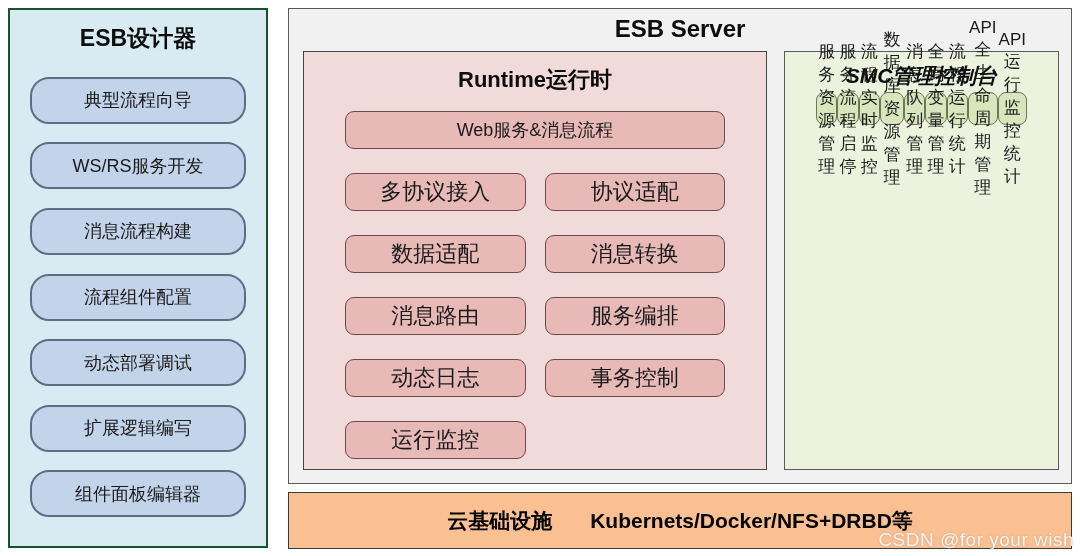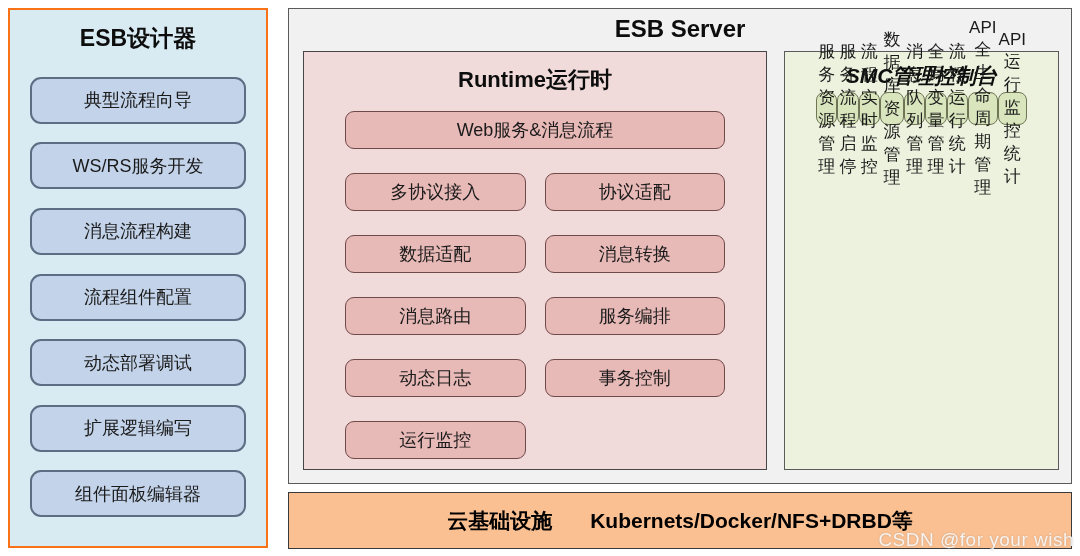--- a/index.html
+++ b/index.html
@@ -5,38 +5,38 @@
   * { margin:0; padding:0; box-sizing:border-box; }
   body { background:#ffffff; font-family:"Liberation Sans", sans-serif; }
   .canvas {
     position:relative; width:1080px; height:556px; background:#ffffff;
     overflow:hidden; color:#111;
   }
 
   
   .designer-panel {
     position:absolute; left:8px; top:8px; width:260px; height:540px;
-    background:#d8eaf2; border:2px solid #f97316;
+    background:#d8eaf2; border:2px solid #14532d;
     display:flex; flex-direction:column;
   }
   .panel-title {
     text-align:center; font-weight:bold; color:#0d0d0d;
   }
   .designer-panel .panel-title { font-size:23px; padding:13px 0 2px; }
   .designer-items {
     flex:1; display:flex; flex-direction:column;
     justify-content:space-evenly; padding:2px 20px 10px;
   }
   .pill {
     display:flex; align-items:center; justify-content:center;
     color:#1a1a1a; text-align:center;
   }
   .designer-btn {
     height:47px; background:#c3d3e9; border:2px solid #5b6e84;
-    border-radius:11px; font-size:18px;
+    border-radius:19px; font-size:18px;
   }
 
   
   .server-panel {
     position:absolute; left:288px; top:8px; width:784px; height:476px;
     background:#f1f1f1; border:1.5px solid #5a5a5a;
   }
   .server-panel > .panel-title { font-size:24px; padding-top:6px; }
 
   .runtime-panel {
@@ -47,21 +47,21 @@
   .rt-wide {
     height:38px; margin:16px 41px 0; background:#e7b9b7;
     border:1.5px solid #6e4a48; border-radius:9px; font-size:18px;
   }
   .rt-grid {
     display:grid; grid-template-columns:1fr 1fr; gap:24px 19px;
     margin:24px 41px 0;
   }
   .rt-btn {
     height:38px; background:#e7b9b7; border:1.5px solid #6e4a48;
-    border-radius:9px; font-size:18px;font-family:Liberation Serif, serif;
+    border-radius:9px; font-size:22px;font-family:Liberation Serif, serif;
   }
 
   .smc-panel {
     position:absolute; left:495px; top:42px; width:275px; height:419px;
     background:#ecf2de; border:1.5px solid #5a5a5a;
     display:flex; flex-direction:column;
   }
   .smc-panel .panel-title { font-size:21px; padding:10px 0 0;font-style:italic; }
   .smc-items {
     flex:1; display:flex; 

